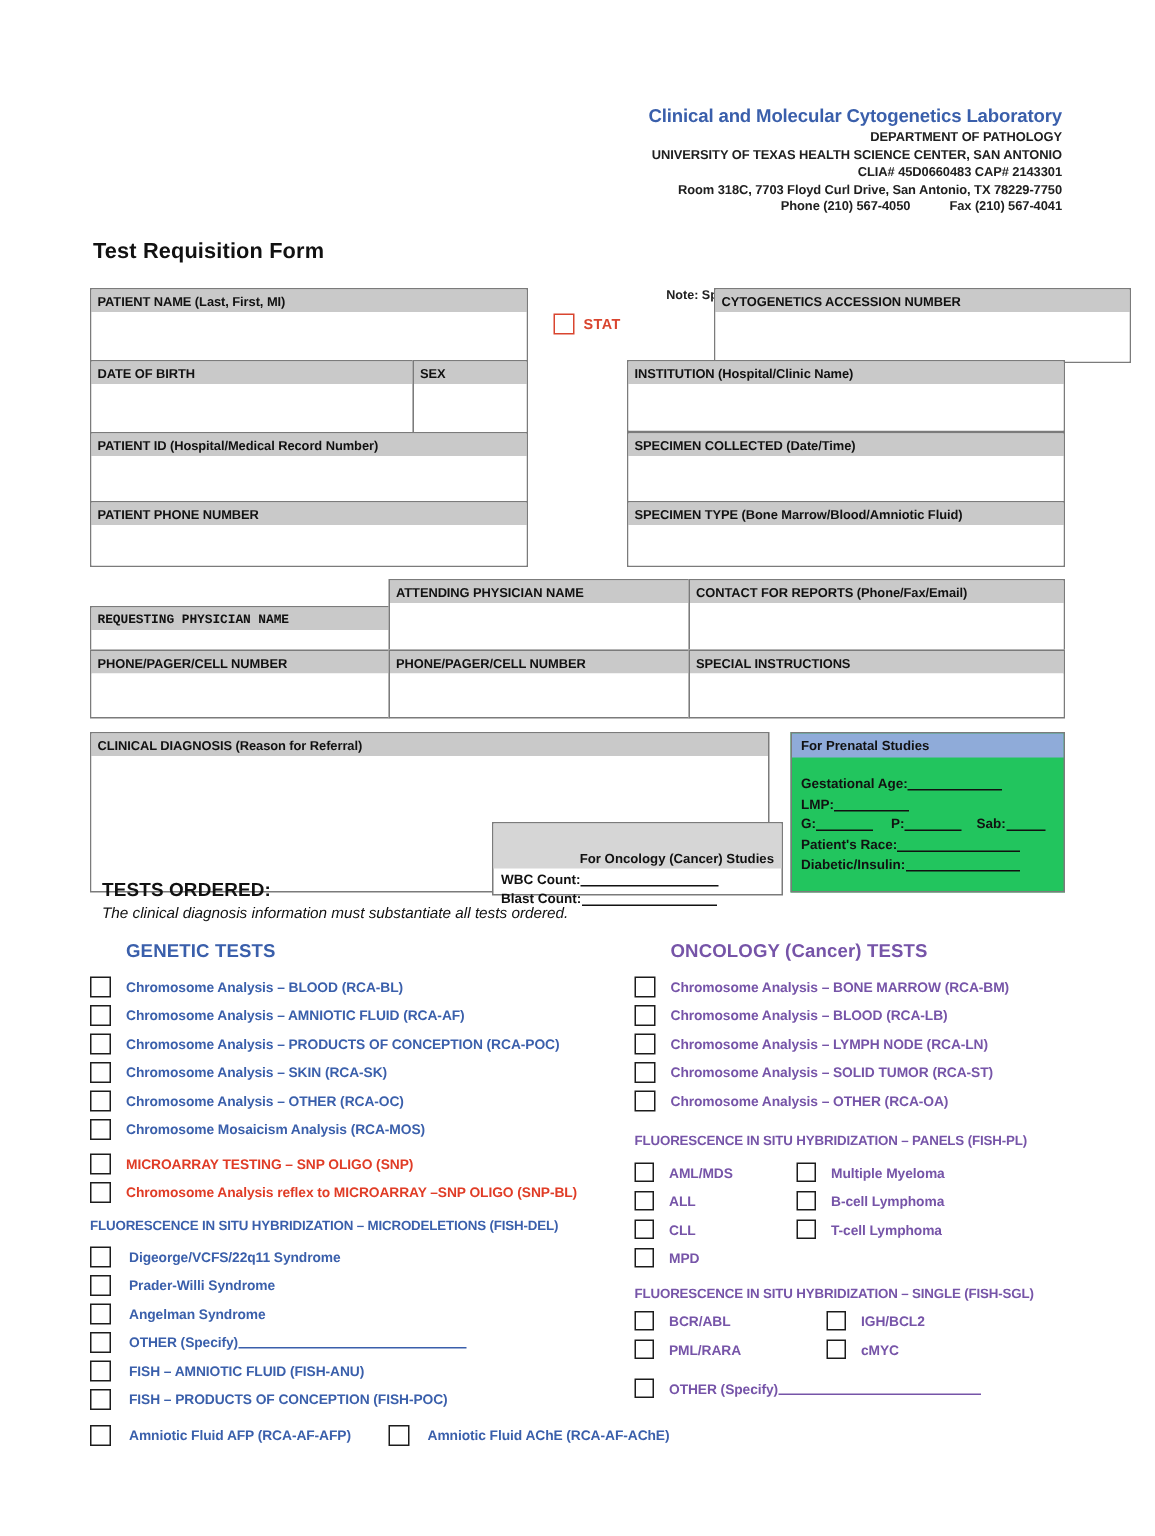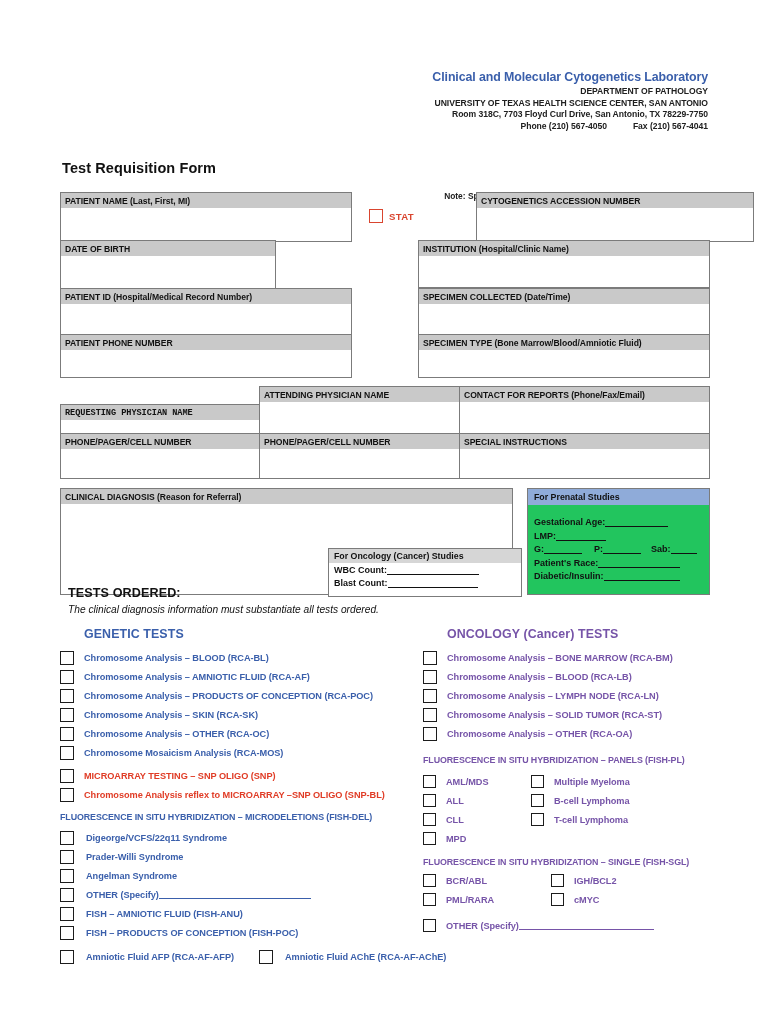--- a/index.html
+++ b/index.html
@@ -41,21 +41,21 @@
   .stat-box { width:14px; height:14px; border:1.6px solid #d9452f; background:#fff; }
   .stat-label { font-size:9.6px; font-weight:bold; color:#d9452f; letter-spacing:0.3px;}
 
   
   .prenatal { position:absolute; left:527px; top:488px; width:183px; height:107px; border:1px solid #7b7b7b; background:#22c55e;}
   .prenatal-head { background:#8fabd9; font-size:8.8px; font-weight:bold; color:#111; padding:3px 5px 2px 6px; line-height:11px;}
   .prenatal-body { padding:11px 6px 0 6px; font-size:9px; font-weight:bold; color:#111; line-height:13.6px;}
   .ul { display:inline-block; border-bottom:1.1px solid #111; height:11px; vertical-align:-2px;}
 
   .oncbox { position:absolute; left:328px; top:548px; width:194px; height:49px; border:1px solid #7b7b7b; background:#fff;}
-  .oncbox-head { background:#d6d6d6; font-size:8.8px; font-weight:bold; color:#111; padding:2px 5px 1px 5px; line-height:11px;}
+  .oncbox-head { background:#d6d6d6; font-size:8.8px; font-weight:bold; color:#111; padding:18px 5px 1px 5px; line-height:11px;text-align:right;}
   .oncbox-body { padding:1px 5px 0 5px; font-size:9px; font-weight:bold; color:#111; line-height:13.2px;}
 
   
   .tests-ordered { position:absolute; left:68px; top:586px; font-size:12.6px; font-weight:bold; color:#111; letter-spacing:0.1px;}
   .tests-sub { position:absolute; left:68px; top:604px; font-size:10.2px; font-style:italic; color:#111;}
 
   .col-head { position:absolute; font-size:12.4px; font-weight:bold; letter-spacing:0.1px;}
   .gen-head { left:84px; top:627px; color:#3a5fab; }
   .onc-head { left:447px; top:627px; color:#7654a8; }
 
@@ -78,20 +78,21 @@
 
   <div class="header">
 
 
     <div class="form-title">Test Requisition Form</div>
 
     <div class="lab-block">
       <div class="lab-title">Clinical and Molecular Cytogenetics Laboratory</div>
       <div class="lab-line">DEPARTMENT OF PATHOLOGY</div>
       <div class="lab-line">UNIVERSITY OF TEXAS HEALTH SCIENCE CENTER, SAN ANTONIO</div>
+      <div class="lab-line">CLIA# 45D0660483   CAP# 2143301</div>
       <div class="lab-line">Room 318C, 7703 Floyd Curl Drive, San Antonio, TX 78229-7750</div>
       <div class="lab-line">
         <span>Phone (210) 567-4050</span><span class="gap2"></span><span>Fax  (210) 567-4041</span>
       </div>
     </div>
 
     <div class="billing-note">Note: Specimens cannot be processed without billing information.</div>
   </div>
 
   <div class="stat-wrap">
@@ -99,20 +100,24 @@
     <div class="stat-label">STAT</div>
   </div>
 
   <div class="fbox" style="left:60px; top:192px; width:292px; height:50px;">
     <div class="fhead">PATIENT NAME (Last, First, MI)</div>
     <div class="fbody" style="height:33px;"></div>
   </div>
 
   <div class="fbox" style="left:60px; top:240px; width:216px; height:50px;">
     <div class="fhead">DATE OF BIRTH</div>
+    <div class="fbody" style="height:33px;"></div>
+  </div>
+  <div class="fbox" style="left:275px; top:240px; width:77px; height:50px;">
+    <div class="fhead">SEX</div>
     <div class="fbody" style="height:33px;"></div>
   </div>
 
   <div class="fbox" style="left:60px; top:288px; width:292px; height:48px;">
     <div class="fhead">PATIENT ID (Hospital/Medical Record Number)</div>
     <div class="fbody" style="height:31px;"></div>
   </div>
 
   <div class="fbox" style="left:60px; top:334px; width:292px; height:44px;">
     <div class="fhead">PATIENT PHONE NUMBER</div>

